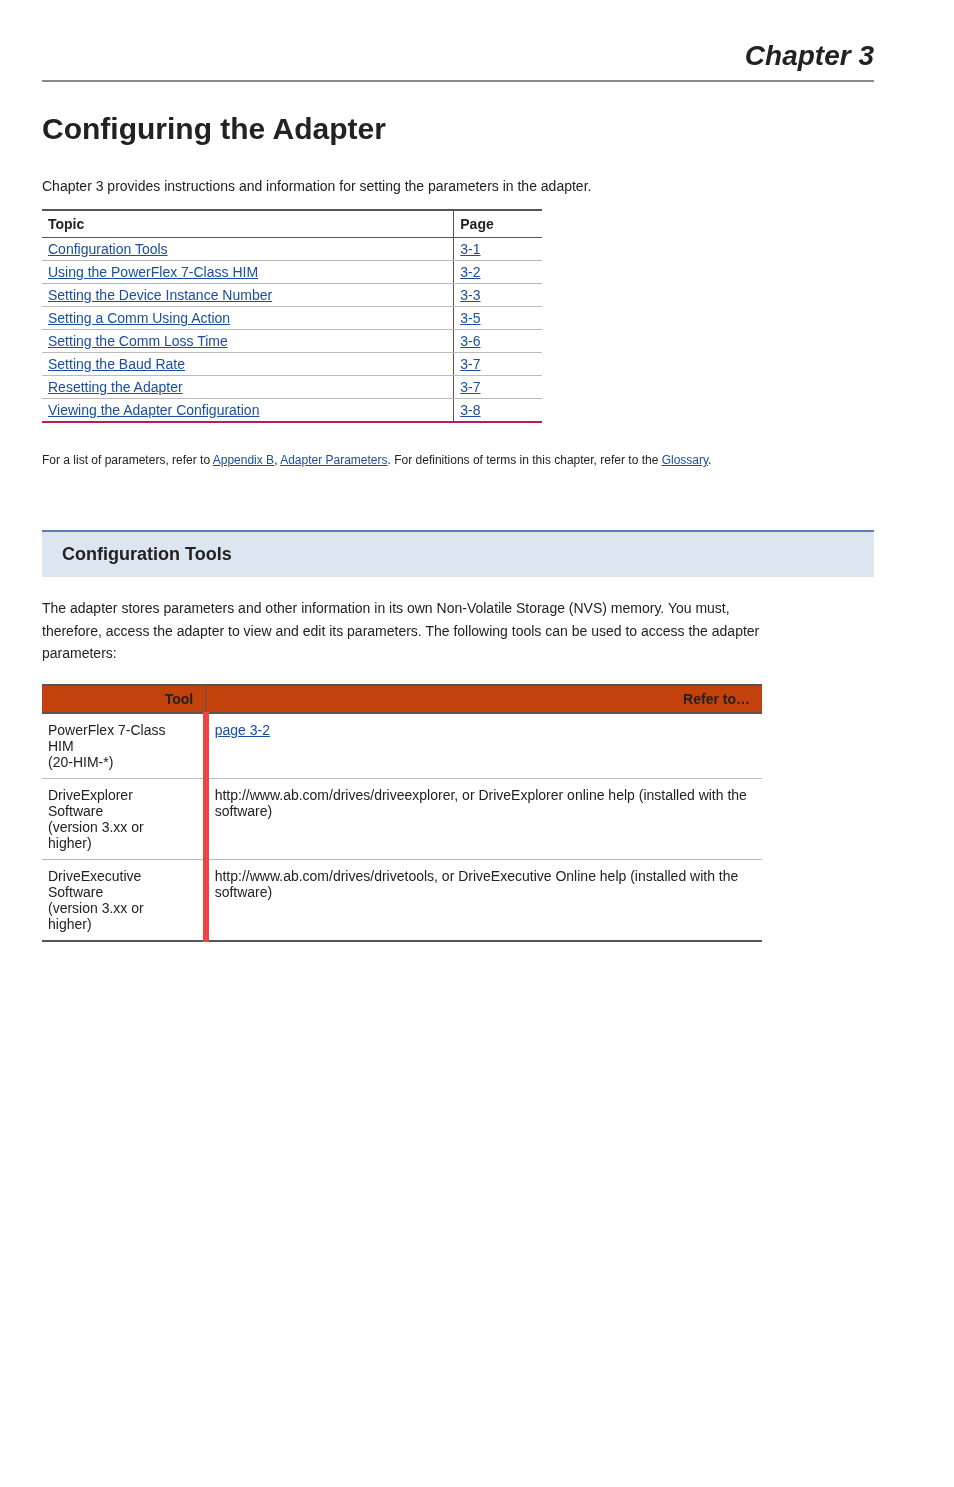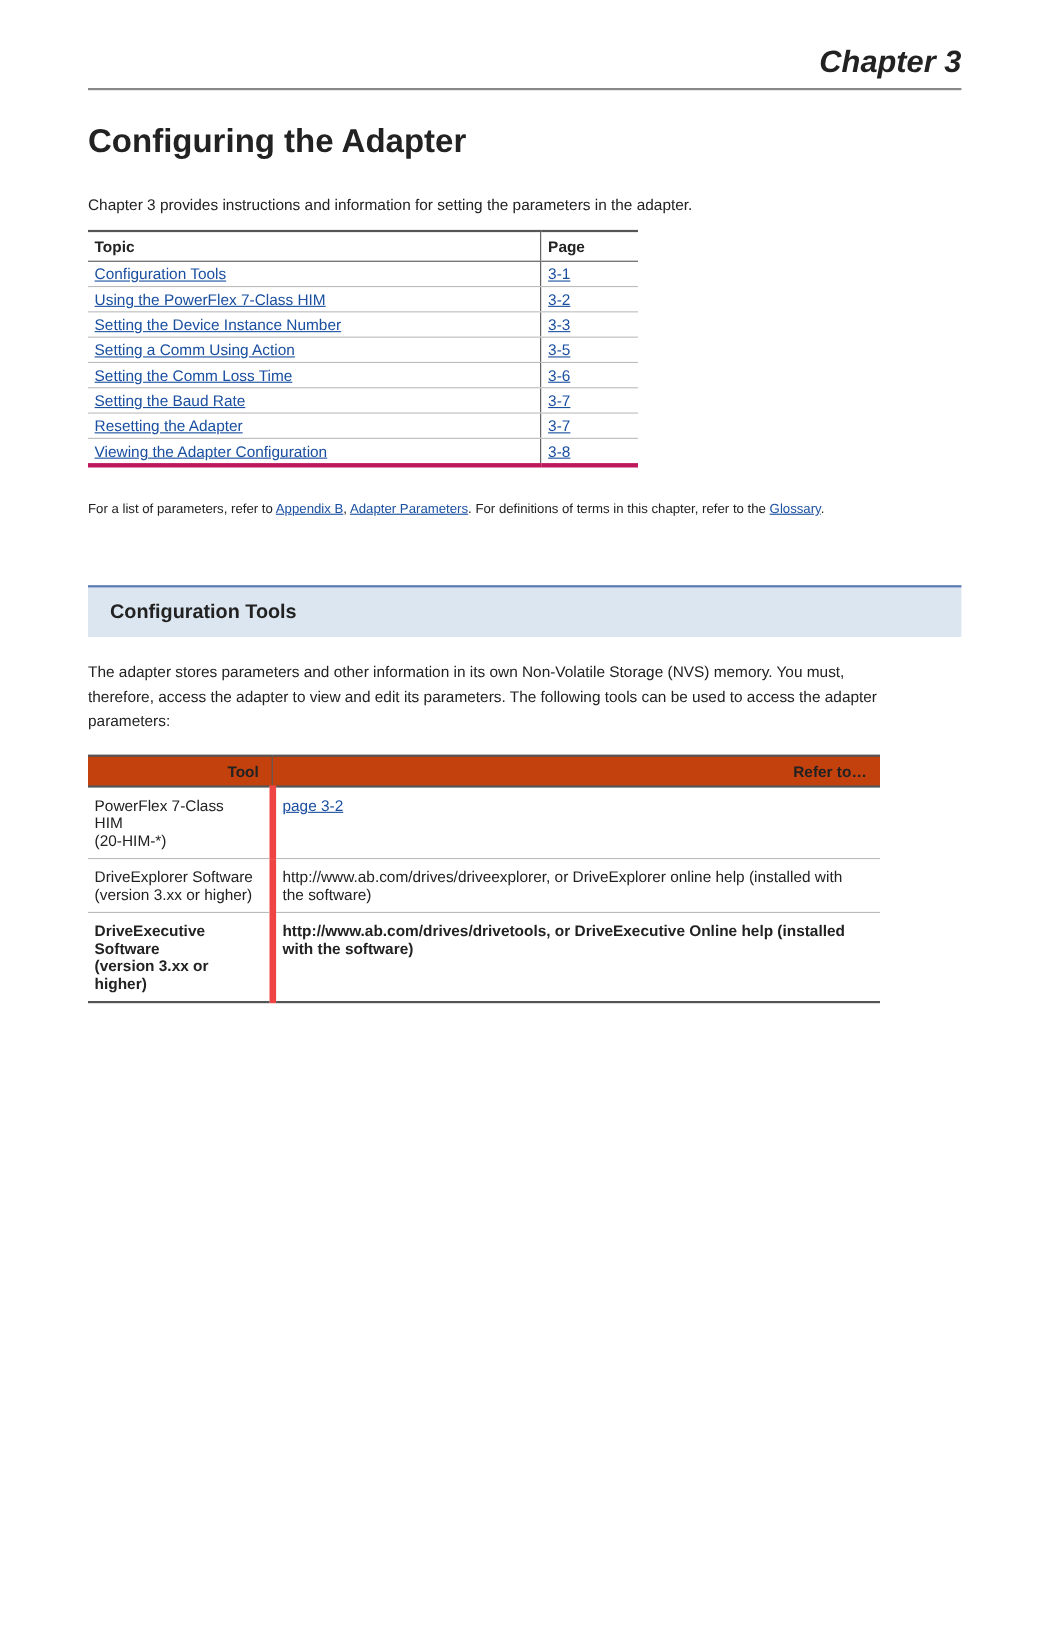--- a/index.html
+++ b/index.html
@@ -5,21 +5,21 @@
     * { box-sizing: border-box; margin: 0; padding: 0; }
     body {
       background: #fff;
       font-family: Arial, Helvetica, sans-serif;
       font-size: 14px;
       color: #222;
       width: 954px;
       min-height: 1487px;
     }
     .page {
-      padding: 40px 80px 60px 80px;
+      padding: 40px 80px 60px 42px;
       position: relative;
     }
     
     .chapter-header {
       text-align: right;
       padding-bottom: 8px;
       border-bottom: 2px solid #888;
       margin-bottom: 30px;
     }
     .chapter-header span {
@@ -63,21 +63,21 @@
       border-left: 1px solid #555;
     }
     .toc-table td {
       padding: 3px 12px 3px 6px;
       border-bottom: 1px solid #bbb;
     }
     .toc-table td.page-col {
       border-left: 1px solid #555;
     }
     .toc-table tr:last-child td {
-      border-bottom: 4px solid #be185d;
+      border-bottom: 2px solid #be185d;
     }
     a {
       color: #1a4fa0;
       text-decoration: underline;
     }
     
     .ref-text {
       font-size: 12px;
       line-height: 1.6;
       margin-bottom: 60px;
@@ -122,21 +122,20 @@
     .tools-table td {
       padding: 8px 12px 8px 6px;
       border-bottom: 1px solid #bbb;
       vertical-align: top;
     }
     .tools-table td.refer-col {
       border-left: 6px solid #ef4444;
     }
     .tools-table tr:last-child td {
       border-bottom: 2px solid #555;
-      font-weight: bold;
     }
   </style>
 </head>
 <body>
 
 <div class="page">
 
   <div class="chapter-header">
     <span>Chapter 3</span>
   </div>

